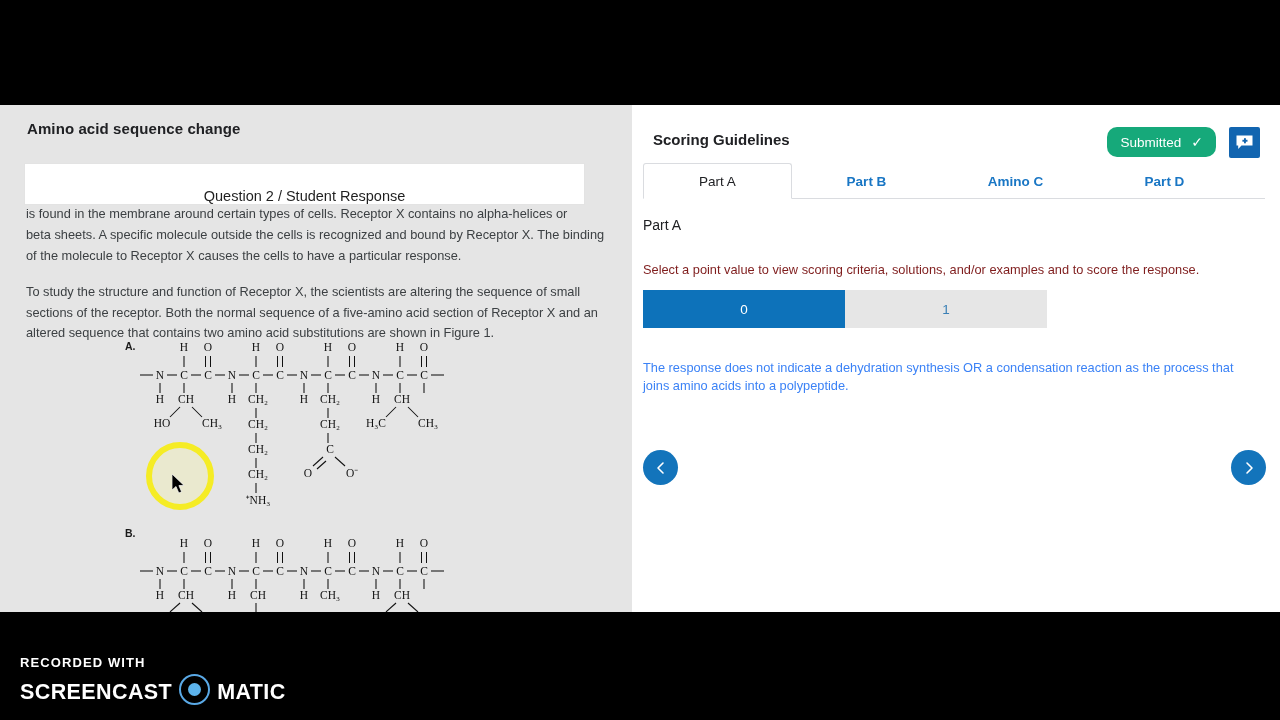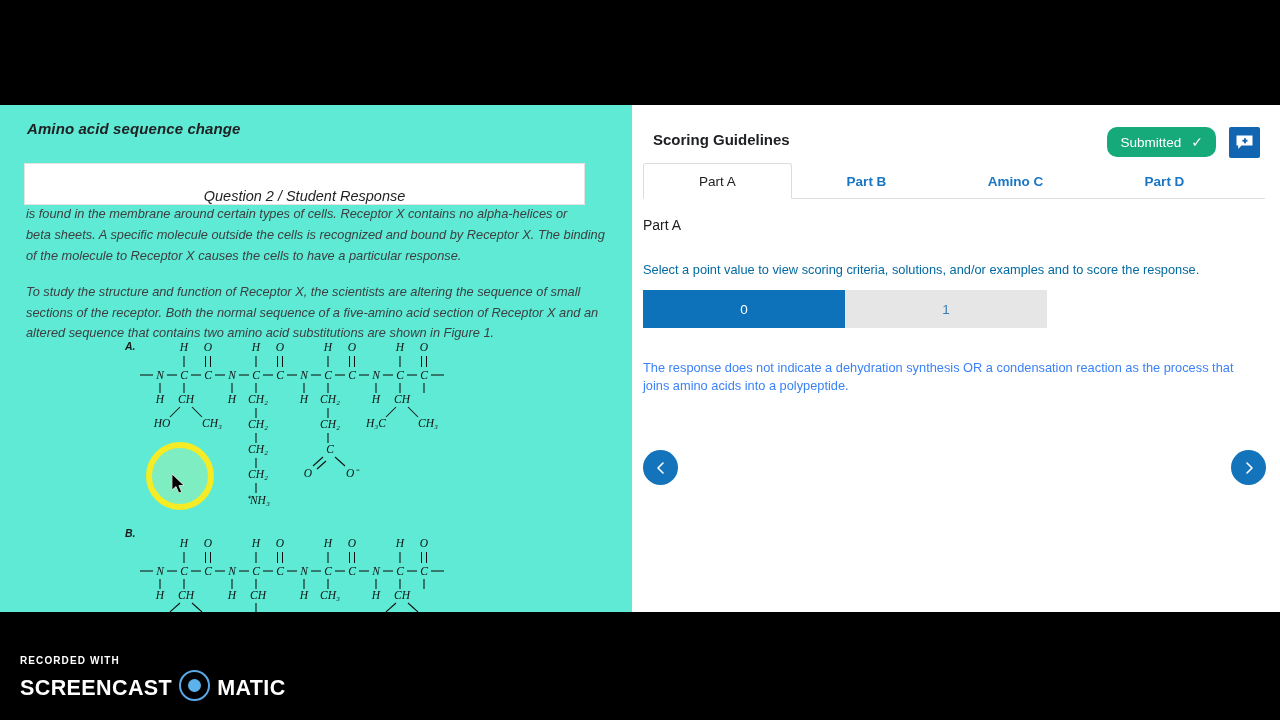--- a/index.html
+++ b/index.html
@@ -19,21 +19,21 @@
   
   #app {
     position: absolute; left: 0; top: 105px;
     width: 1280px; height: 507px;
     background: #ffffff; overflow: hidden;
   }
 
   
   #left-panel {
     position: absolute; left: 0; top: 0; width: 632px; height: 507px;
-    background: #5eead4; overflow: hidden; font-style: italic;
+    background: #e5e5e5; overflow: hidden;
   }
   .panel-title {
     font-size: 15px; font-weight: bold; color: #202124;
     padding: 15px 0 0 27px; letter-spacing: .1px;
   }
   .question-box {
     position: absolute; left: 24px; top: 58px; width: 561px; height: 42px;
     border: 1px solid #e3e3e3; background: #fff;
     display: flex; align-items: flex-end; justify-content: center;
   }
@@ -107,21 +107,21 @@
     border: 1px solid #dadce0; border-bottom: 1px solid #fff;
     margin-bottom: -1px; border-radius: 3px 3px 0 0;
   }
 
   .part-heading {
     position: absolute; left: 11px; top: 112px;
     font-size: 14px; color: #202124;
   }
   .instruction {
     position: absolute; left: 11px; top: 156px; width: 610px;
-    font-size: 12.8px; color: #0369a1; line-height: 18px;
+    font-size: 12.8px; color: #7f1d1d; line-height: 18px;
   }
   .score-row {
     position: absolute; left: 11px; top: 185px; width: 404px; height: 38px;
     display: flex; overflow: hidden;
   }
   .score-btn {
     flex: 1; display: flex; align-items: center; justify-content: center;
     font-size: 13.5px; cursor: pointer; border: none;
   }
   .score-btn.selected { background: #0d72ba; color: #ffffff; }
@@ -136,21 +136,21 @@
     position: absolute; top: 345px; width: 35px; height: 35px;
     border-radius: 50%; background: #1374bb; border: none; cursor: pointer;
     display: flex; align-items: center; justify-content: center;
   }
   .nav-btn.prev { left: 11px; }
   .nav-btn.next { right: 14px; }
 
   
   #watermark { position: absolute; left: 20px; top: 655px; }
   .wm-small {
-    font-size: 10px; font-weight: bold; color: #ffffff;
+    font-size: 13px; font-weight: bold; color: #ffffff;
     letter-spacing: 1.1px; margin-bottom: 4px;
   }
   .wm-main { display: flex; align-items: flex-end; gap: 7px; }
   .wm-word {
     font-size: 21.5px; font-weight: bold; color: #ffffff; letter-spacing: .4px;
   }
   .wm-logo {
     width: 31px; height: 31px; border-radius: 50%;
     border: 2.5px solid #5aa9e6; display: flex; align-items: center; justify-content: center;
   }

